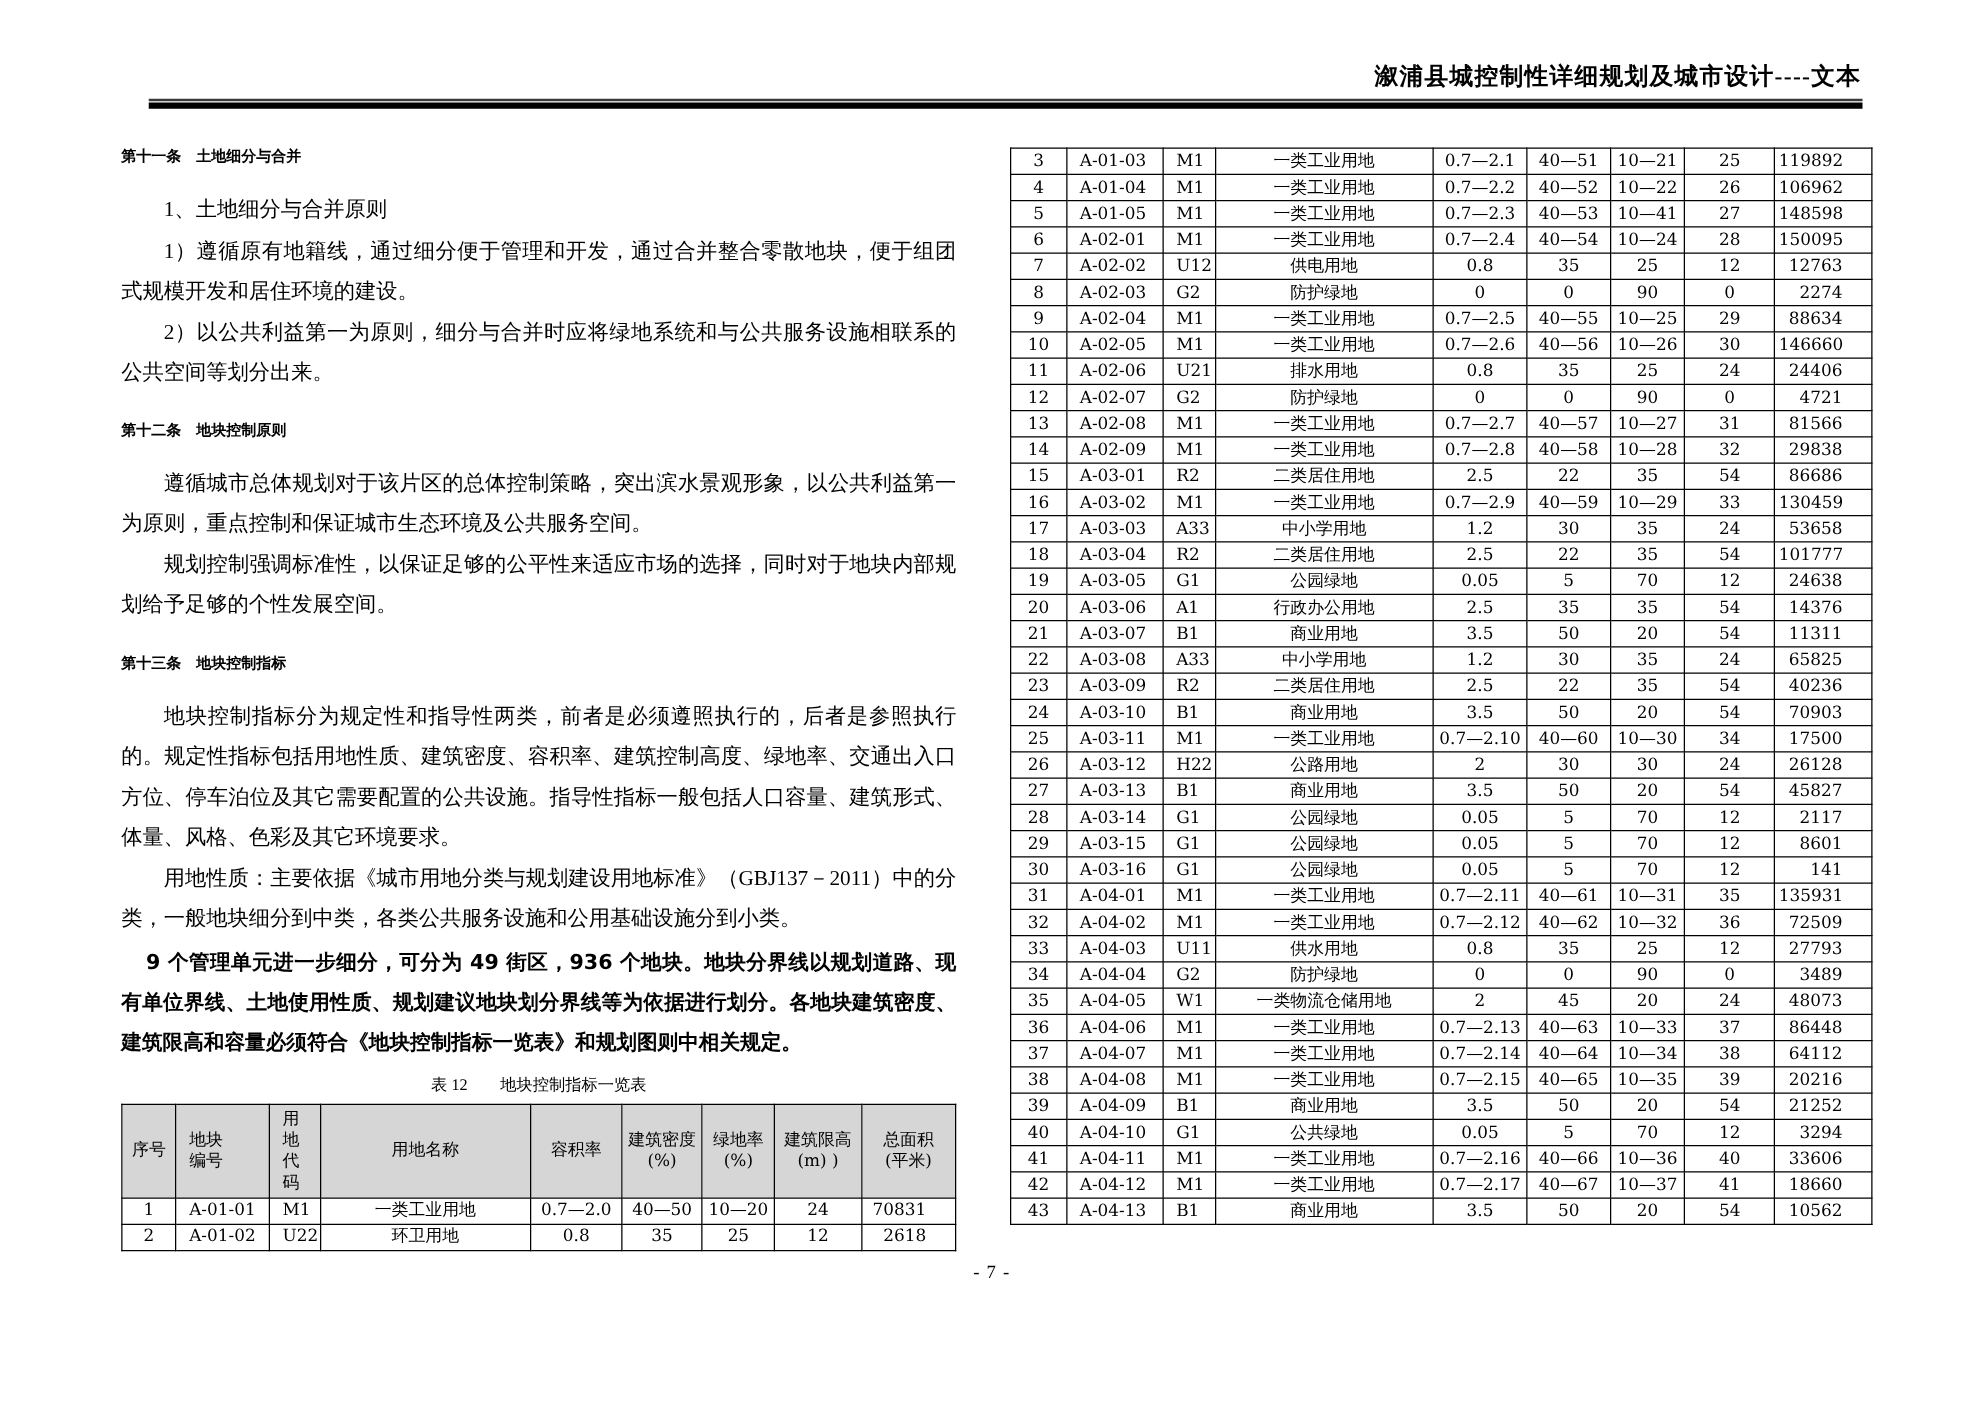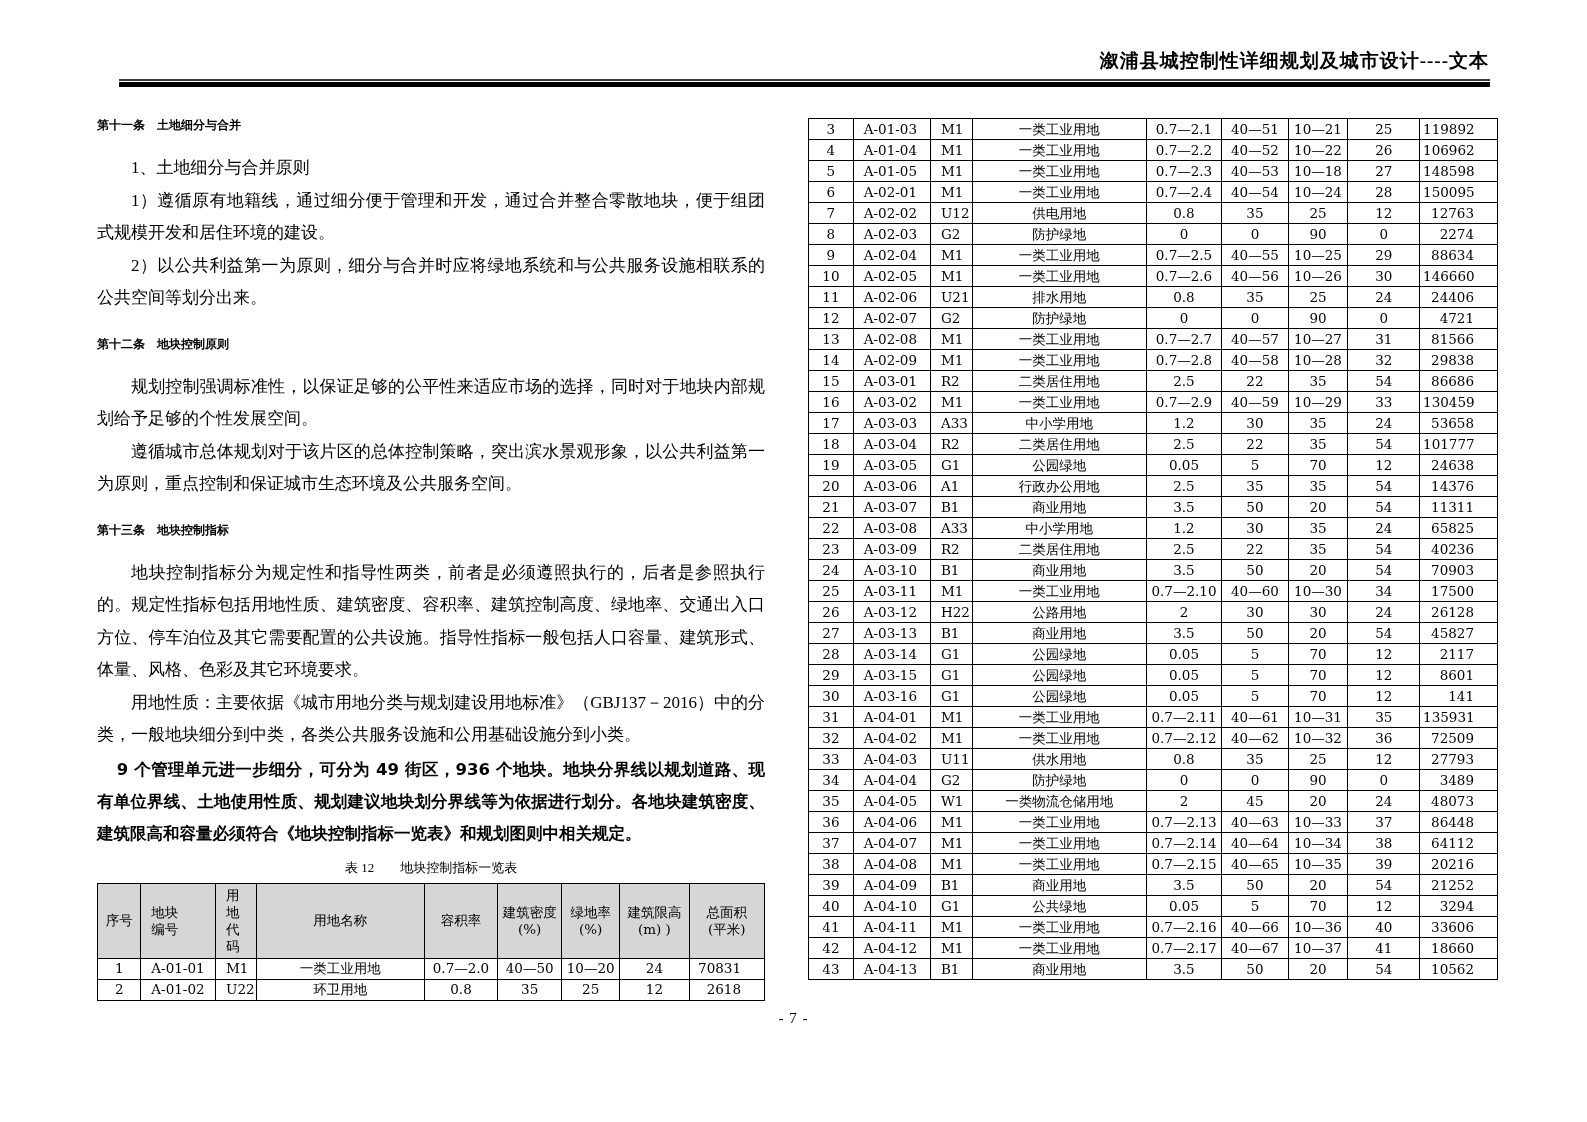--- a/index.html
+++ b/index.html
@@ -76,26 +76,26 @@
   </div>
 
   <div class="left-col">
 
     <div class="art-heading">第十一条　土地细分与合并</div>
     <p class="para">1、土地细分与合并原则</p>
     <p class="para">1）遵循原有地籍线，通过细分便于管理和开发，通过合并整合零散地块，便于组团式规模开发和居住环境的建设。</p>
     <p class="para">2）以公共利益第一为原则，细分与合并时应将绿地系统和与公共服务设施相联系的公共空间等划分出来。</p>
 
     <div class="art-heading">第十二条　地块控制原则</div>
+    <p class="para">遵循城市总体规划对于该片区的总体控制策略，突出滨水景观形象，以公共利益第一为原则，重点控制和保证城市生态环境及公共服务空间。</p>
     <p class="para">规划控制强调标准性，以保证足够的公平性来适应市场的选择，同时对于地块内部规划给予足够的个性发展空间。</p>
-    <p class="para">遵循城市总体规划对于该片区的总体控制策略，突出滨水景观形象，以公共利益第一为原则，重点控制和保证城市生态环境及公共服务空间。</p>
 
     <div class="art-heading">第十三条　地块控制指标</div>
     <p class="para">地块控制指标分为规定性和指导性两类，前者是必须遵照执行的，后者是参照执行的。规定性指标包括用地性质、建筑密度、容积率、建筑控制高度、绿地率、交通出入口方位、停车泊位及其它需要配置的公共设施。指导性指标一般包括人口容量、建筑形式、体量、风格、色彩及其它环境要求。</p>
-    <p class="para">用地性质：主要依据《城市用地分类与规划建设用地标准》（GBJ137－2016）中的分类，一般地块细分到中类，各类公共服务设施和公用基础设施分到小类。</p>
+    <p class="para">用地性质：主要依据《城市用地分类与规划建设用地标准》（GBJ137－2011）中的分类，一般地块细分到中类，各类公共服务设施和公用基础设施分到小类。</p>
     <p class="para-emph">9 个管理单元进一步细分，可分为 49 街区，936 个地块。地块分界线以规划道路、现有单位界线、土地使用性质、规划建议地块划分界线等为依据进行划分。各地块建筑密度、建筑限高和容量必须符合《地块控制指标一览表》和规划图则中相关规定。</p>
 
     <div class="tbl-caption">表 12　　地块控制指标一览表</div>
 
     <table class="idx">
       <colgroup>
         <col class="c1">
           <col class="c2">
           <col class="c3">
           <col class="c4">
@@ -187,21 +187,21 @@
             <td>26</td>
             <td>106962</td>
           </tr>
           <tr>
             <td>5</td>
             <td>A-01-05</td>
             <td>M1</td>
             <td>一类工业用地</td>
             <td>0.7—2.3</td>
             <td>40—53</td>
-            <td>10—18</td>
+            <td>10—41</td>
             <td>27</td>
             <td>148598</td>
           </tr>
           <tr>
             <td>6</td>
             <td>A-02-01</td>
             <td>M1</td>
             <td>一类工业用地</td>
             <td>0.7—2.4</td>
             <td>40—54</td>

